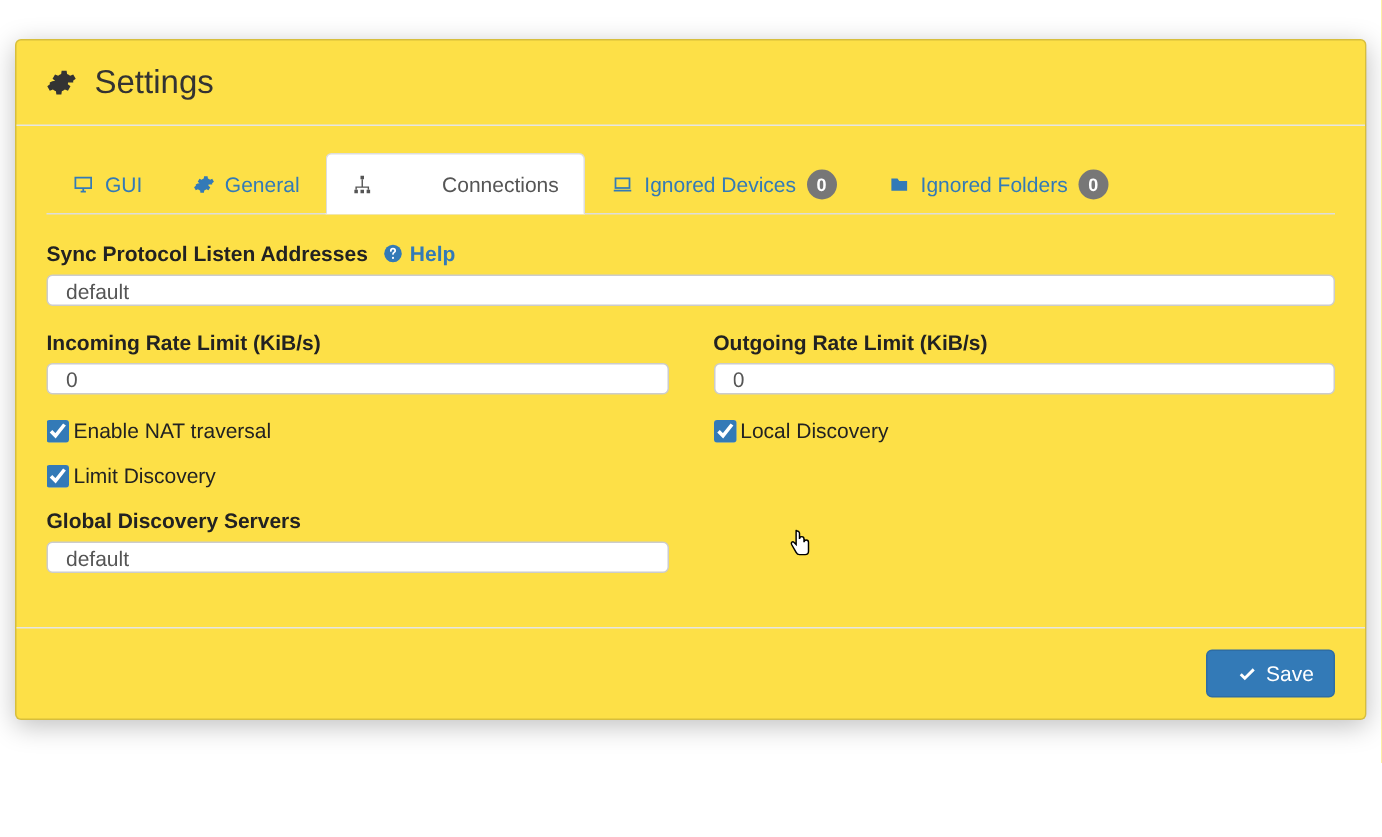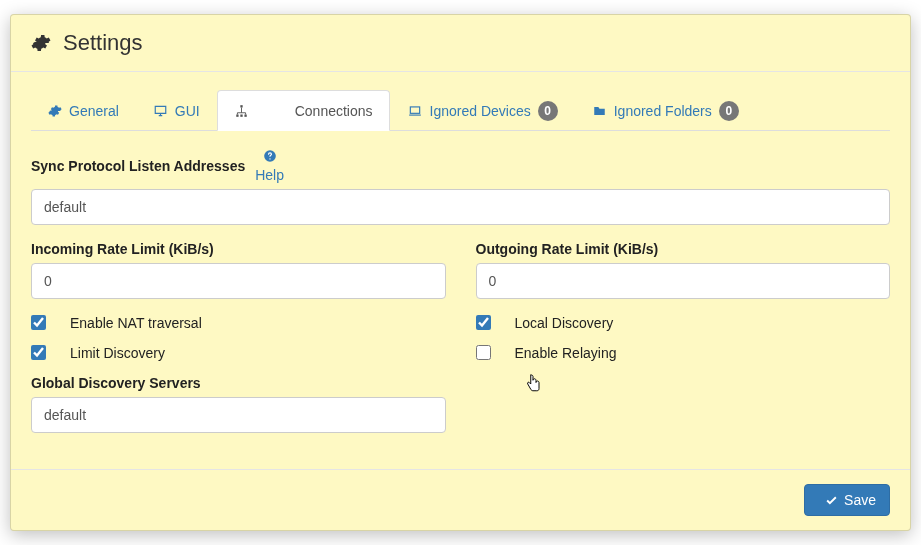--- a/index.html
+++ b/index.html
@@ -4,26 +4,26 @@
 <style>
 * { box-sizing: border-box; margin: 0; padding: 0; }
 body {
   font-family: -apple-system, BlinkMacSystemFont, "Segoe UI", Helvetica, Arial, sans-serif;
   background: #fff;
   padding: 10px;
   font-size: 14px;
   color: #333;
 }
 .modal {
-  background: #fef9c3;
+  background: #fde047;
   border: 1px solid rgba(0,0,0,0.15);
   box-shadow: 0 4px 18px rgba(0,0,0,0.25);
   border-radius: 4px;
   width: 901px;
-  margin: 4px auto;
+  margin: 16px auto;
 }
 .modal-header {
   padding: 15px 20px;
   border-bottom: 1px solid #e5e5e5;
   display: flex;
   align-items: center;
   gap: 12px;
 }
 .modal-header h3 {
   font-size: 22px;
@@ -67,34 +67,34 @@
   border-radius: 10px;
   background: #777;
   color: #fff;
   font-size: 12px;
   font-weight: 700;
   padding: 0 6px;
 }
 .form-group { margin-bottom: 16px; }
 .label-row { display:flex; align-items:center; gap:10px; margin-bottom:6px; }
 label.field-label { font-weight: 700; color: #222; }
-.help-link { color:#337ab7; display:flex; align-items:center; gap:4px; font-weight:400;flex-direction:column; }
+.help-link { color:#337ab7; display:flex; align-items:center; gap:4px; font-weight:700; }
 .form-control {
   width: 100%;
   padding: 7px 12px;
   border: 1px solid #ccc;
   border-radius: 4px;
   font-size: 14px;
   color: #555;
   background: #fff;
-  height: 36px;
+  height: 21px;
 }
 .row { display:flex; gap:30px; }
 .col { flex:1; min-width:0; }
-.check-row { display:flex; align-items:flex-start; gap:24px; margin-bottom:14px; color:#222; }
+.check-row { display:flex; align-items:center; gap:3px; margin-bottom:14px; color:#222; }
 .check-row input[type=checkbox] { width:15px; height:15px; accent-color:#337ab7; }
 .modal-footer {
   border-top: 1px solid #e5e5e5;
   padding: 14px 20px;
   display:flex;
   justify-content:flex-end;
   gap:8px;
 }
 .btn {
   display:inline-flex;
@@ -128,33 +128,33 @@
         </svg>
     </span>
     <h3>Settings</h3>
   </div>
 
   <div class="modal-body">
 
     <div class="tabs">
       <div class="tab">
         <span class="icon">
+          <svg width="15" height="14" viewBox="0 0 24 24" fill="#337ab7">
+              <path d="M3 4h18v12H3z M9 20h6 M12 16v4" stroke="#337ab7" stroke-width="2" fill="none"></path>
+            </svg>
+        </span>
+        <span>GUI</span>
+      </div>
+      <div class="tab">
+        <span class="icon">
           <svg width="14" height="14" viewBox="0 0 24 24" fill="#337ab7">
               <path d="M12 8a4 4 0 100 8 4 4 0 000-8zm9.4 4a7.5 7.5 0 00-.13-1.4l2.1-1.64-2-3.46-2.48 1a7.6 7.6 0 00-2.42-1.4l-.37-2.6h-4l-.37 2.6a7.6 7.6 0 00-2.42 1.4l-2.48-1-2 3.46 2.1 1.64A7.5 7.5 0 002.6 12c0 .48.05.94.13 1.4l-2.1 1.64 2 3.46 2.48-1c.72.6 1.54 1.08 2.42 1.4l.37 2.6h4l.37-2.6a7.6 7.6 0 002.42-1.4l2.48 1 2-3.46-2.1-1.64c.08-.46.13-.92.13-1.4z"></path>
             </svg>
         </span>
         <span>General</span>
-      </div>
-      <div class="tab">
-        <span class="icon">
-          <svg width="15" height="14" viewBox="0 0 24 24" fill="#337ab7">
-              <path d="M3 4h18v12H3z M9 20h6 M12 16v4" stroke="#337ab7" stroke-width="2" fill="none"></path>
-            </svg>
-        </span>
-        <span>GUI</span>
       </div>
       <div class="tab active">
         <span class="icon">
           <svg width="15" height="14" viewBox="0 0 24 24" fill="#555">
               <rect x="10" y="2" width="4" height="4"></rect>
               <rect x="3" y="18" width="4" height="4"></rect>
               <rect x="10" y="18" width="4" height="4"></rect>
               <rect x="17" y="18" width="4" height="4"></rect>
               <path d="M12 6v6 M5 18v-3h14v3 M12 12v3" stroke="#555" stroke-width="1.6" fill="none"></path>
             </svg>
@@ -227,24 +227,20 @@
         <div class="form-group">
           <div class="label-row">
             <label class="field-label">Outgoing Rate Limit (KiB/s)</label>
           </div>
           <input class="form-control" value="0" style="">
         </div>
         <div class="check-row">
           <input type="checkbox" checked="" style="">
           <span>Local Discovery</span>
         </div>
-        <div class="check-row">
-          <input type="checkbox" style="">
-          <span>Enable Relaying</span>
-        </div>
         <span class="cursor" style="left:48px; top:132px;">
           <svg width="18" height="22" viewBox="0 0 24 28" fill="#fff" stroke="#000" stroke-width="1.3">
               <path d="M9 2v12l-2-2c-1-1-3 0-2 2l4 7c.5 1 1.5 2 3 2h5c2 0 3-1 3-3v-8c0-1-1-2-2-2s-2 1-2 2V9c0-1-1-2-2-2s-2 1-2 2V4c0-1-1-2-2-2S9 1 9 2z"></path>
             </svg>
         </span>
       </div>
     </div>
 
   </div>
 

